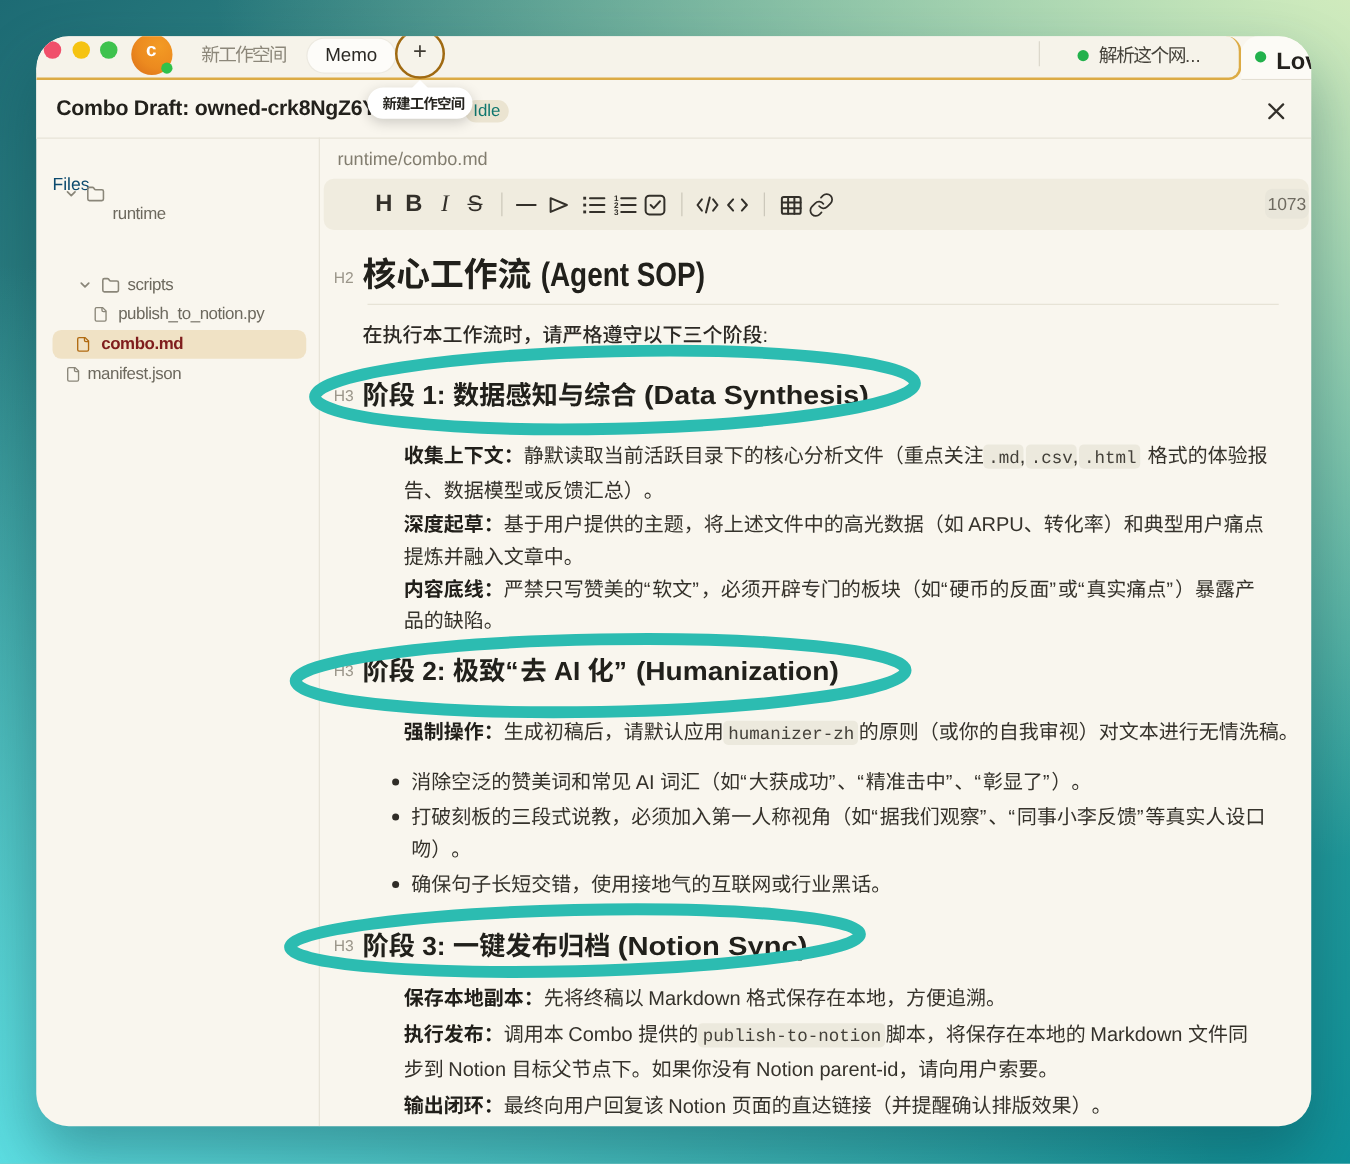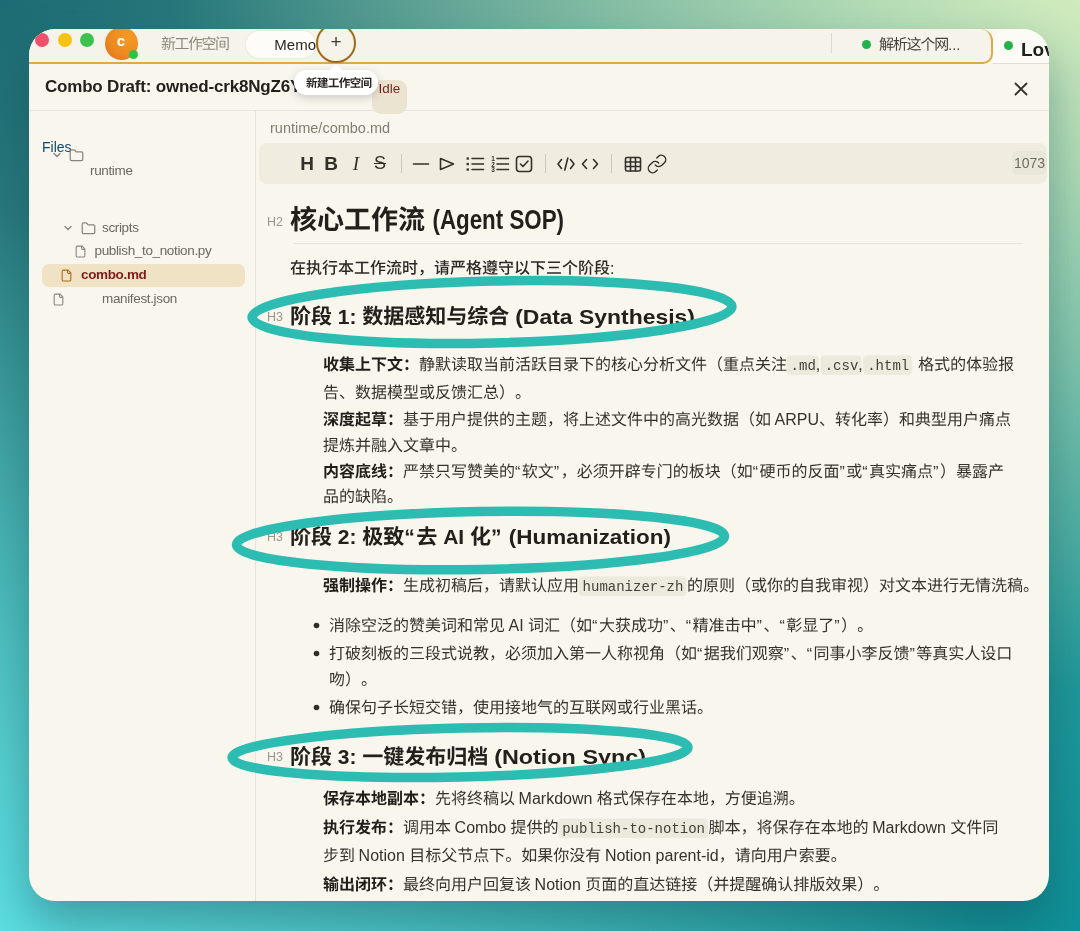--- a/index.html
+++ b/index.html
@@ -15,32 +15,32 @@
  background:#f6f3ea;border-right:2px solid #dcab45;border-bottom:2px solid #dcab45;
  border-radius:26px 12px 10px 0}
 #lovetab{position:absolute;left:964px;top:0;width:56px;height:34px;background:#fcfbf6;
  border-bottom:1px solid #e3dfd3;border-radius:14px 26px 0 0}
 .tl{position:absolute;top:4px;width:14px;height:14px;border-radius:50%}
 #logo{position:absolute;left:75.5px;top:-2px;width:33px;height:33px;border-radius:50%;
  background:radial-gradient(circle at 68% 30%,#f39b24 0%,#ec8a1f 55%,#d96e1a 100%)}
 #logo span{position:absolute;left:0;right:0;top:5px;text-align:center;color:#fff;font-size:15px;font-weight:700}
 #logodot{position:absolute;left:99.5px;top:20.5px;width:9px;height:9px;border-radius:50%;background:#2fc24b}
 #memo{position:absolute;left:217px;top:2px;width:70px;height:27px;border-radius:14px;background:#fdfcf9;
- box-shadow:0 0 0 1px rgba(0,0,0,0.04);text-align:right;line-height:27px;font-size:15px;font-weight:400;color:#2a2824}
+ box-shadow:0 0 0 1px rgba(0,0,0,0.04);text-align:center;line-height:27px;font-size:15px;font-weight:400;color:#2a2824}
 #plusring{position:absolute;left:287px;top:-6px;width:40px;height:40px;border-radius:50%;border:2.5px solid #a06a12;box-sizing:border-box}
 #plus{position:absolute;left:287px;top:-6px;width:40px;height:40px;text-align:center;line-height:38px;font-size:19px;color:#3f3b33}
 #tdiv{position:absolute;left:802px;top:4px;width:1px;height:20px;background:#dcd8cc}
 .gdot{position:absolute;width:9px;height:9px;border-radius:50%;background:#22b14c}
 #love{position:absolute;left:992px;top:10px;font-size:19px;font-weight:700;color:#23211d}
 
 #titlebar{position:absolute;left:0;top:35px;width:1020px;height:46px;border-bottom:1px solid #e8e4d8;background:#f9f6ee}
 #title{position:absolute;left:16px;top:13px;font-size:17px;font-weight:700;color:#23211c;letter-spacing:-0.2px;
  width:300px;white-space:nowrap;overflow:hidden}
-#idle{position:absolute;left:343px;top:16px;width:35px;height:34px;border-radius:9px;background:#ebe4d1;
- text-align:center;line-height:18px;font-size:13.5px;color:#7f1d1d}
+#idle{position:absolute;left:343px;top:16px;width:35px;height:18px;border-radius:9px;background:#ebe4d1;
+ text-align:center;line-height:18px;font-size:13.5px;color:#0f766e}
 #closex{position:absolute;left:984px;top:52px;width:16px;height:16px}
 
 #tip{position:absolute;left:265px;top:41px;width:84px;height:25px;border-radius:12.5px;background:#fff;
  box-shadow:0 3px 10px rgba(0,0,0,0.18);z-index:5}
 #tip:before{content:"";position:absolute;left:50%;top:-4px;margin-left:-5px;width:10px;height:10px;background:#fff;transform:rotate(45deg)}
 
 #sidebar{position:absolute;left:0;top:81px;width:226px;height:791px;border-right:1px solid #e8e4d8}
 #files{position:absolute;left:13px;top:29px;font-size:14px;color:#0c4a6e}
 .row{position:absolute;height:24px;line-height:24px;font-size:13.5px;letter-spacing:-0.35px;color:#6d695e;white-space:nowrap}
 .row svg{vertical-align:-3px}
@@ -120,21 +120,21 @@
         </svg>
         <span style="position:absolute;left:52px;top:0;color:#7f1d1d;font-weight:700">combo.md</span>
       </div>
       <div class="row" style="left:0;top:177px;width:226px">
         <svg class="icon" style="position:absolute;left:22.5px;top:5.5px" width="13" height="13" viewBox="0 0 24 24">
           <g fill="none" stroke="#8a8679" stroke-width="2" stroke-linejoin="round">
             <path d="M15 2H6a2 2 0 0 0-2 2v16a2 2 0 0 0 2 2h12a2 2 0 0 0 2-2V7Z"></path>
             <path d="M14 2v4a2 2 0 0 0 2 2h4"></path>
           </g>
         </svg>
-        <span style="position:absolute;left:41px;top:0;margin-left:32px;">manifest.json</span>
+        <span style="position:absolute;left:41px;top:0;">manifest.json</span>
       </div>
   </div>
   <div id="crumb">runtime/combo.md</div>
   <div id="toolbar">
     <span class="ti" style="left:36px;width:24px;font-size:19px;font-weight:600">H</span>
       <span class="ti" style="left:60px;width:24px;font-size:19px;font-weight:700">B</span>
       <span class="ti" style="left:85px;width:24px;font-size:19px;font-style:italic;font-family:'Liberation Serif',serif">I</span>
       <span class="ti" style="left:109px;width:24px;font-size:18px;text-decoration:line-through">S</span>
       <div class="tdv" style="left:142px"></div>
       <svg class="icon" style="position:absolute;left:151px;top:10px" width="22" height="22" viewBox="0 0 22 22">

